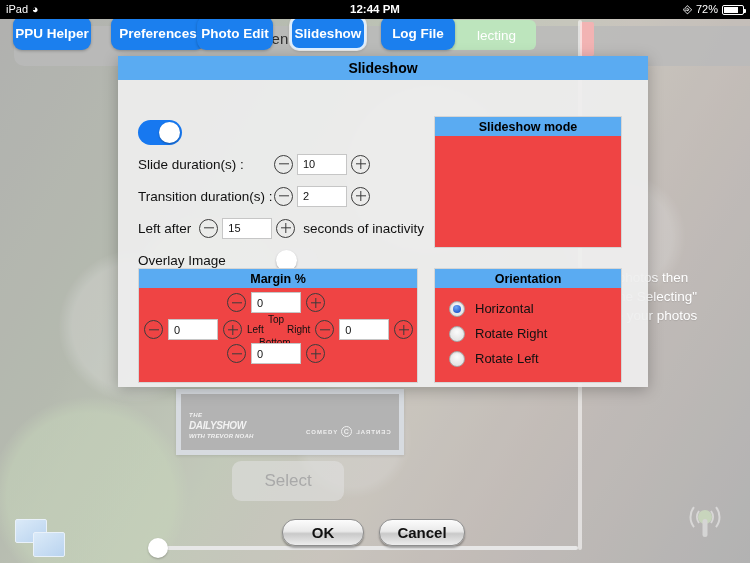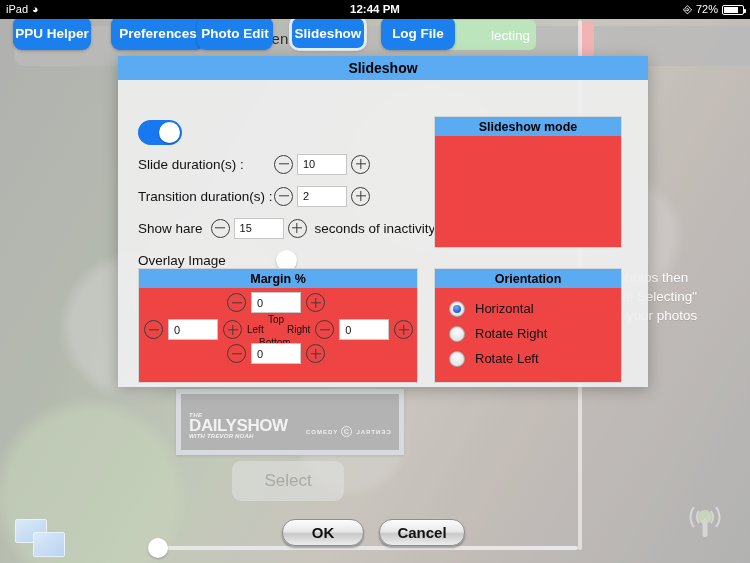--- a/index.html
+++ b/index.html
@@ -43,42 +43,42 @@
     position:absolute; left:14px; top:26px; width:1170px; height:40px;
     background: rgba(186,186,186,.85); border-radius:10px;
   }
   #app-hint {
     position:absolute; left:250px; top:30px; width:470px;
     font-size:15px; color:#2e2e2e; white-space:nowrap; letter-spacing:.2px;
   }
   #done-selecting-btn {
     position:absolute; left:436px; top:20px; width:100px; height:30px;
     background:#bde5bd; border-radius:6px; color:#fff; font-size:13.5px;
-    display:flex; align-items:center; justify-content:flex-end; padding-right:6px;
+    display:flex; align-items:center; justify-content:flex-end; padding-right:20px;
     overflow:hidden;
   }
   #done-selecting-btn span{ white-space:nowrap; }
   #red-strip { position:absolute; left:580px; top:22px; width:14px; height:34px; background:#f2b3b3; border-radius:2px; }
   #vert-divider { position:absolute; left:578px; top:20px; width:4px; height:530px; background:rgba(255,255,255,.55); border-radius:2px; }
 
   #instructions {
     position:absolute; right:4px; top:268px; width:150px;
     color:#fff; font-size:13.5px; line-height:19px; text-align:left;
     text-shadow:0 1px 1px rgba(0,0,0,.10);
   }
   #instructions div { white-space:nowrap; }
 
   
   #photo-card {
     position:absolute; left:176px; top:389px; width:228px; height:66px;
     background:#b3b3b3; border:5px solid #d7dbe0; box-shadow:0 1px 3px rgba(0,0,0,.10);
   }
   #photo-logo { position:absolute; left:8px; top:18px; color:#f2f2f2; }
   #photo-logo .the { font-size:6px; font-weight:700; letter-spacing:.5px; font-style:italic;}
-  #photo-logo .main { font-size:17px; font-weight:700; letter-spacing:-.4px; line-height:15px;}
+  #photo-logo .main { font-size:10px; font-weight:700; font-style:italic; letter-spacing:-.4px; line-height:15px;}
   #photo-logo .sub { font-size:6px; font-weight:700; font-style:italic; letter-spacing:.2px; }
   #photo-cc { position:absolute; right:8px; top:32px; display:flex; align-items:center; gap:3px; color:#efefef; font-size:6px; font-weight:700; letter-spacing:1px;}
   #photo-cc .ring { width:11px; height:11px; border:1.5px solid #efefef; border-radius:50%; display:flex; align-items:center; justify-content:center; font-size:7px;}
   .mirror { transform: scaleX(-1); }
 
   
   #select-button {
     position:absolute; left:232px; top:461px; width:112px; height:40px;
     background: rgba(225,225,225,.55); border-radius:9px;
     color:#a9a9a9; font-size:17px; display:flex; align-items:center; justify-content:center;
@@ -276,21 +276,21 @@
       <div class="setting-row">
         <span class="label" style="width:136px">Transition duration(s) :</span>
         <div class="stepper">
           <div class="circ-btn"></div>
           <div class="num-field">2</div>
           <div class="circ-btn plus"></div>
         </div>
       </div>
 
       <div class="setting-row">
-        <span class="label" style="margin-right:8px">Show hare</span>
+        <span class="label" style="margin-right:8px">Left after</span>
         <div class="stepper">
           <div class="circ-btn"></div>
           <div class="num-field">15</div>
           <div class="circ-btn plus"></div>
         </div>
         <span class="label" style="margin-left:8px">seconds of inactivity</span>
       </div>
 
       <div class="setting-row">
         <span class="label" style="width:136px">Overlay Image</span>

